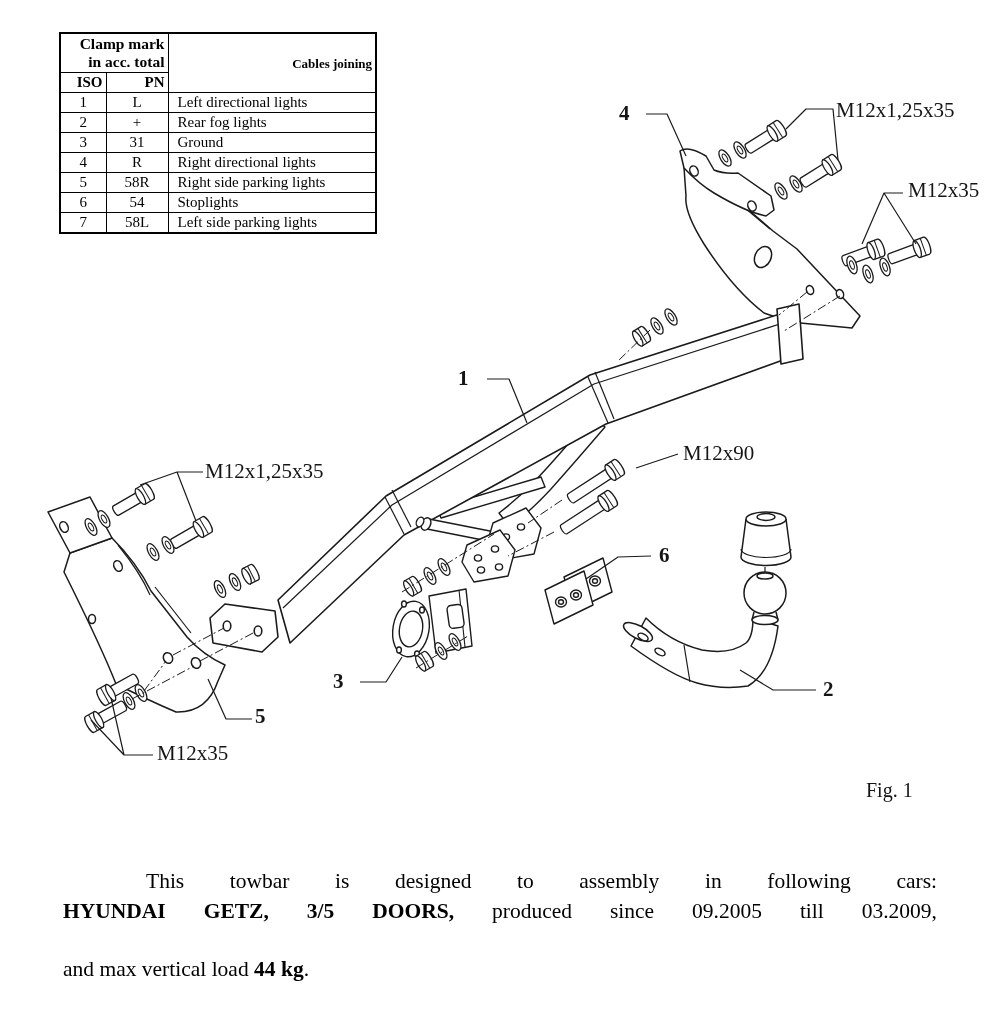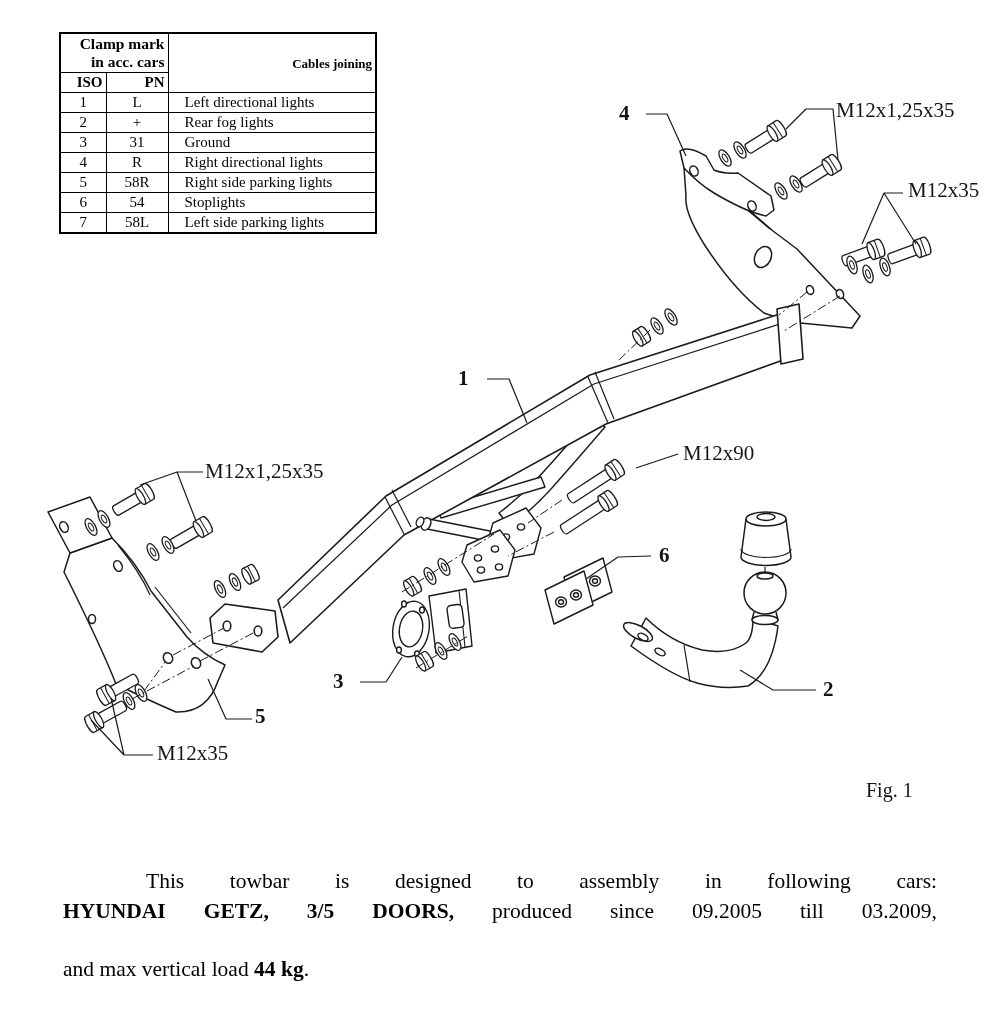--- a/index.html
+++ b/index.html
@@ -18,21 +18,21 @@
     border:1.6px solid #000;padding:0 3px;height:19px;line-height:17px;
     background:#fff;font-weight:normal;
   }
   .clamp-table th{font-weight:bold;text-align:right;}
   .clamp-table .hdr-group{height:38px;line-height:18px;font-size:15.5px;}
   .clamp-table .hdr-cables{font-size:13px;}
   .col-iso{width:46px;}
   .col-pn{width:62px;}
   .col-cables{width:208px;}
   .clamp-table td.c-num{text-align:center;}
-  .clamp-table td.c-cables{text-align:left;padding-left:16px;}
+  .clamp-table td.c-cables{text-align:left;padding-left:9px;}
   
   .diagram{position:absolute;left:0;top:0;}
   .diagram text{font-family:"Liberation Serif","DejaVu Serif",serif;fill:#151515;}
   .part-num{font-size:21px;font-weight:bold;}
   .bolt-spec{font-size:21px;}
   .fig-caption{font-size:20px;}
   
   .info-par{
     position:absolute;left:63px;top:866px;width:874px;
     font-size:21.5px;line-height:30px;color:#000000;
@@ -47,21 +47,21 @@
 <table class="clamp-table">
   <colgroup>
       <col class="col-iso">
       <col class="col-pn">
       <col class="col-cables">
     </colgroup>
   <tbody>
       <tr>
     <th colspan="2" class="hdr-group">
       <div>Clamp mark</div>
-      <div>in acc. cars</div>
+      <div>in acc. total</div>
     </th>
     <th rowspan="2" class="hdr-cables">Cables joining</th>
   </tr>
   <tr>
     <th>ISO</th>
     <th>PN</th>
   </tr>
   </tbody>
     <tbody>
       <tr>

